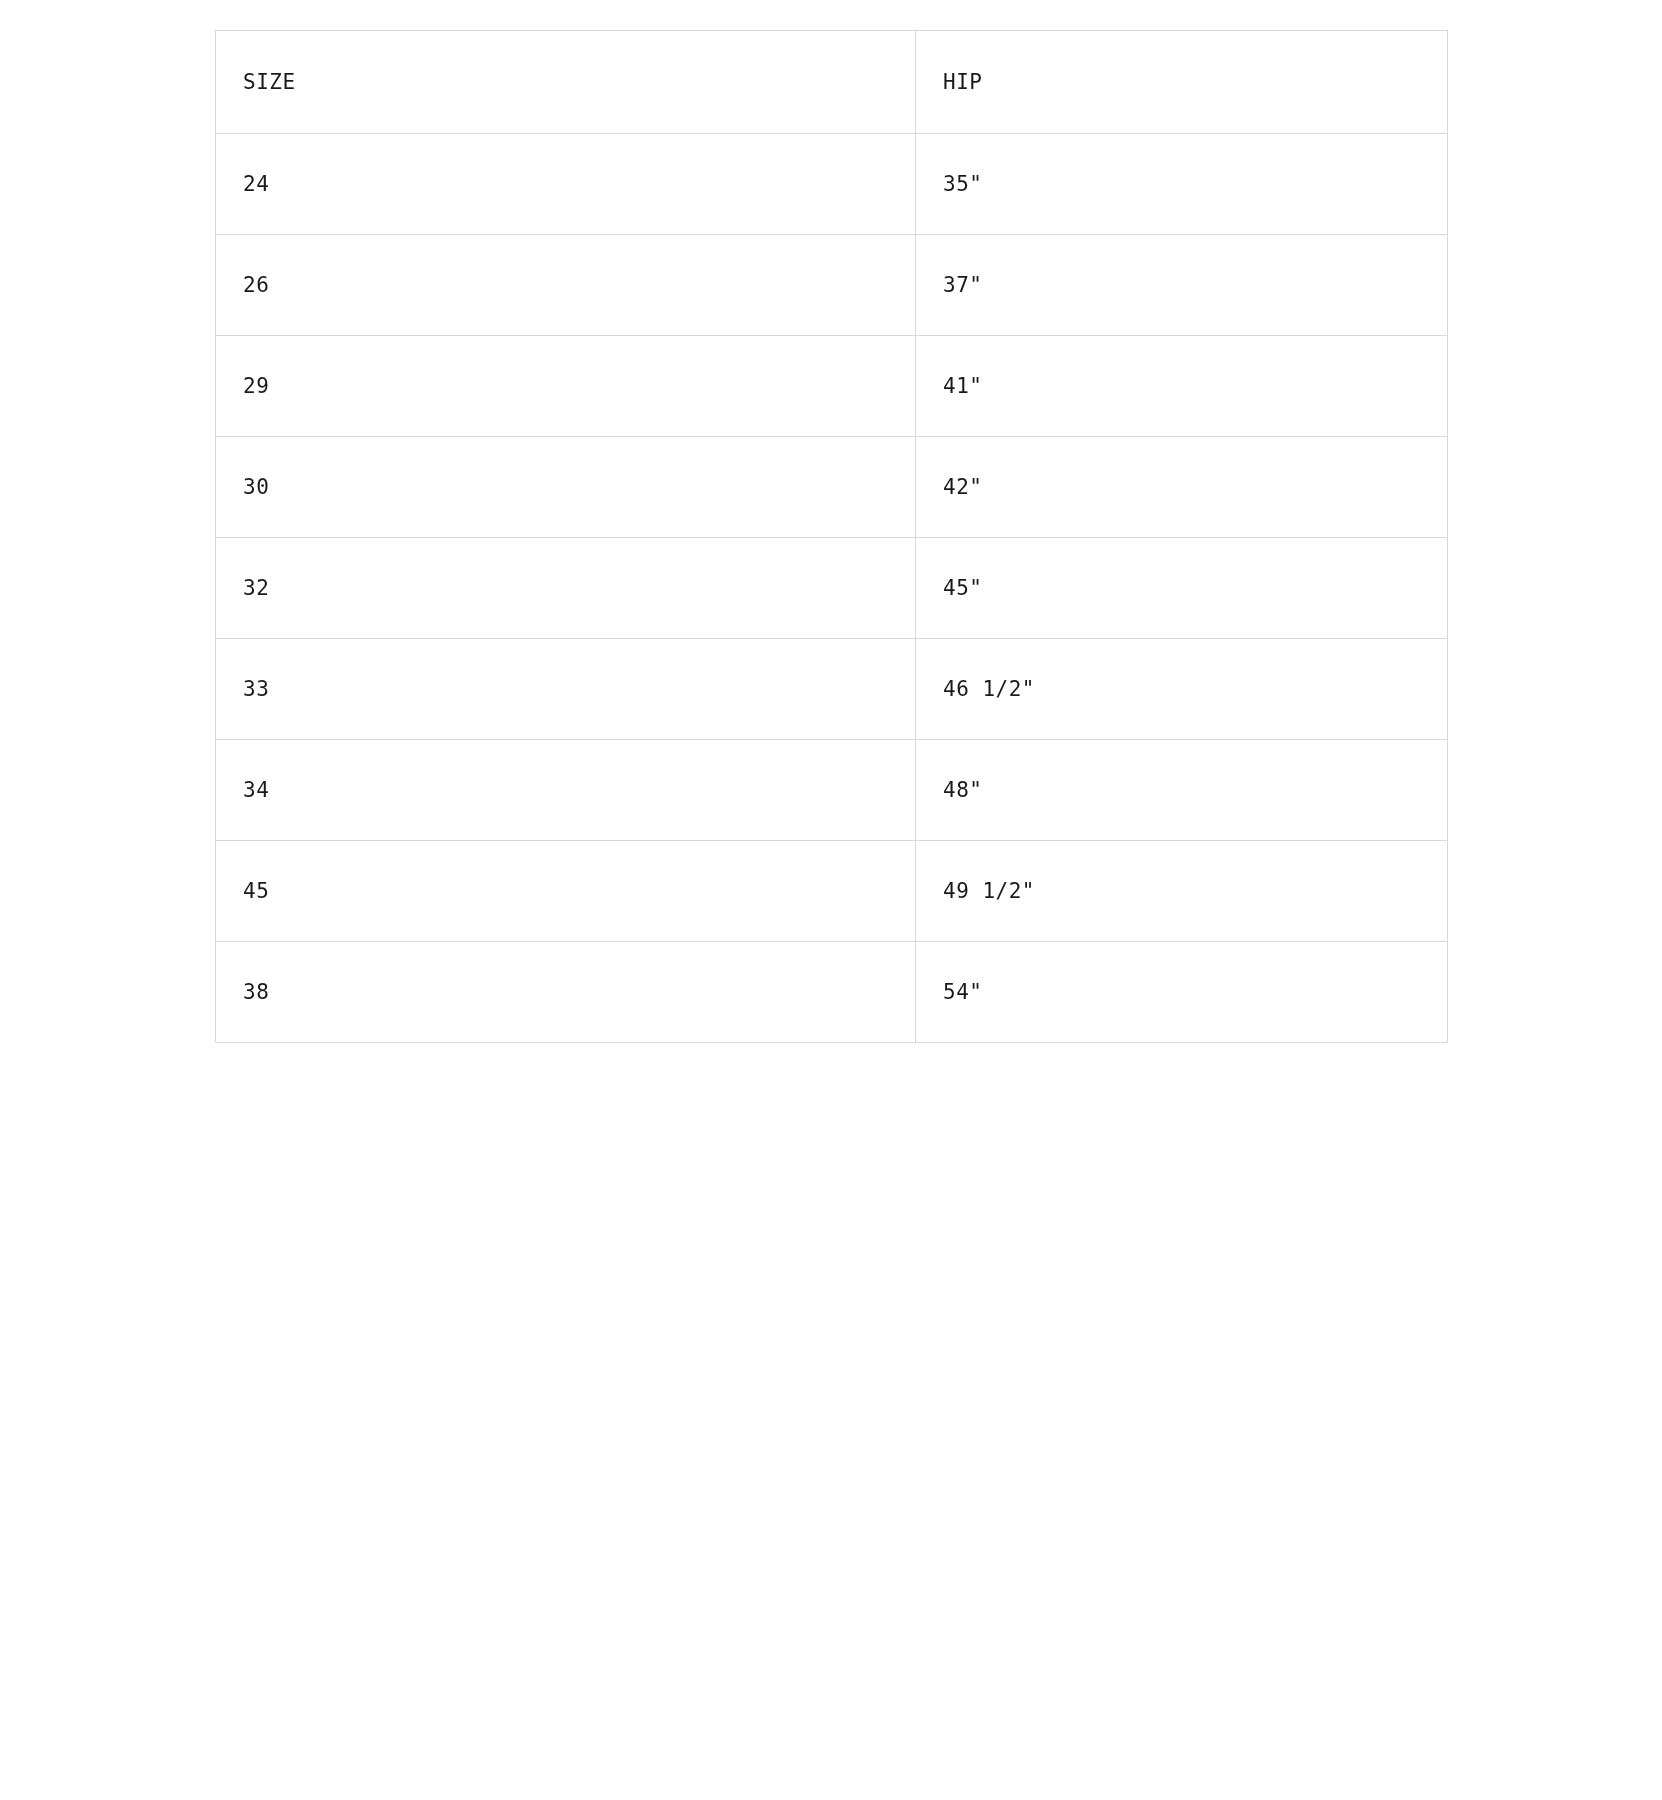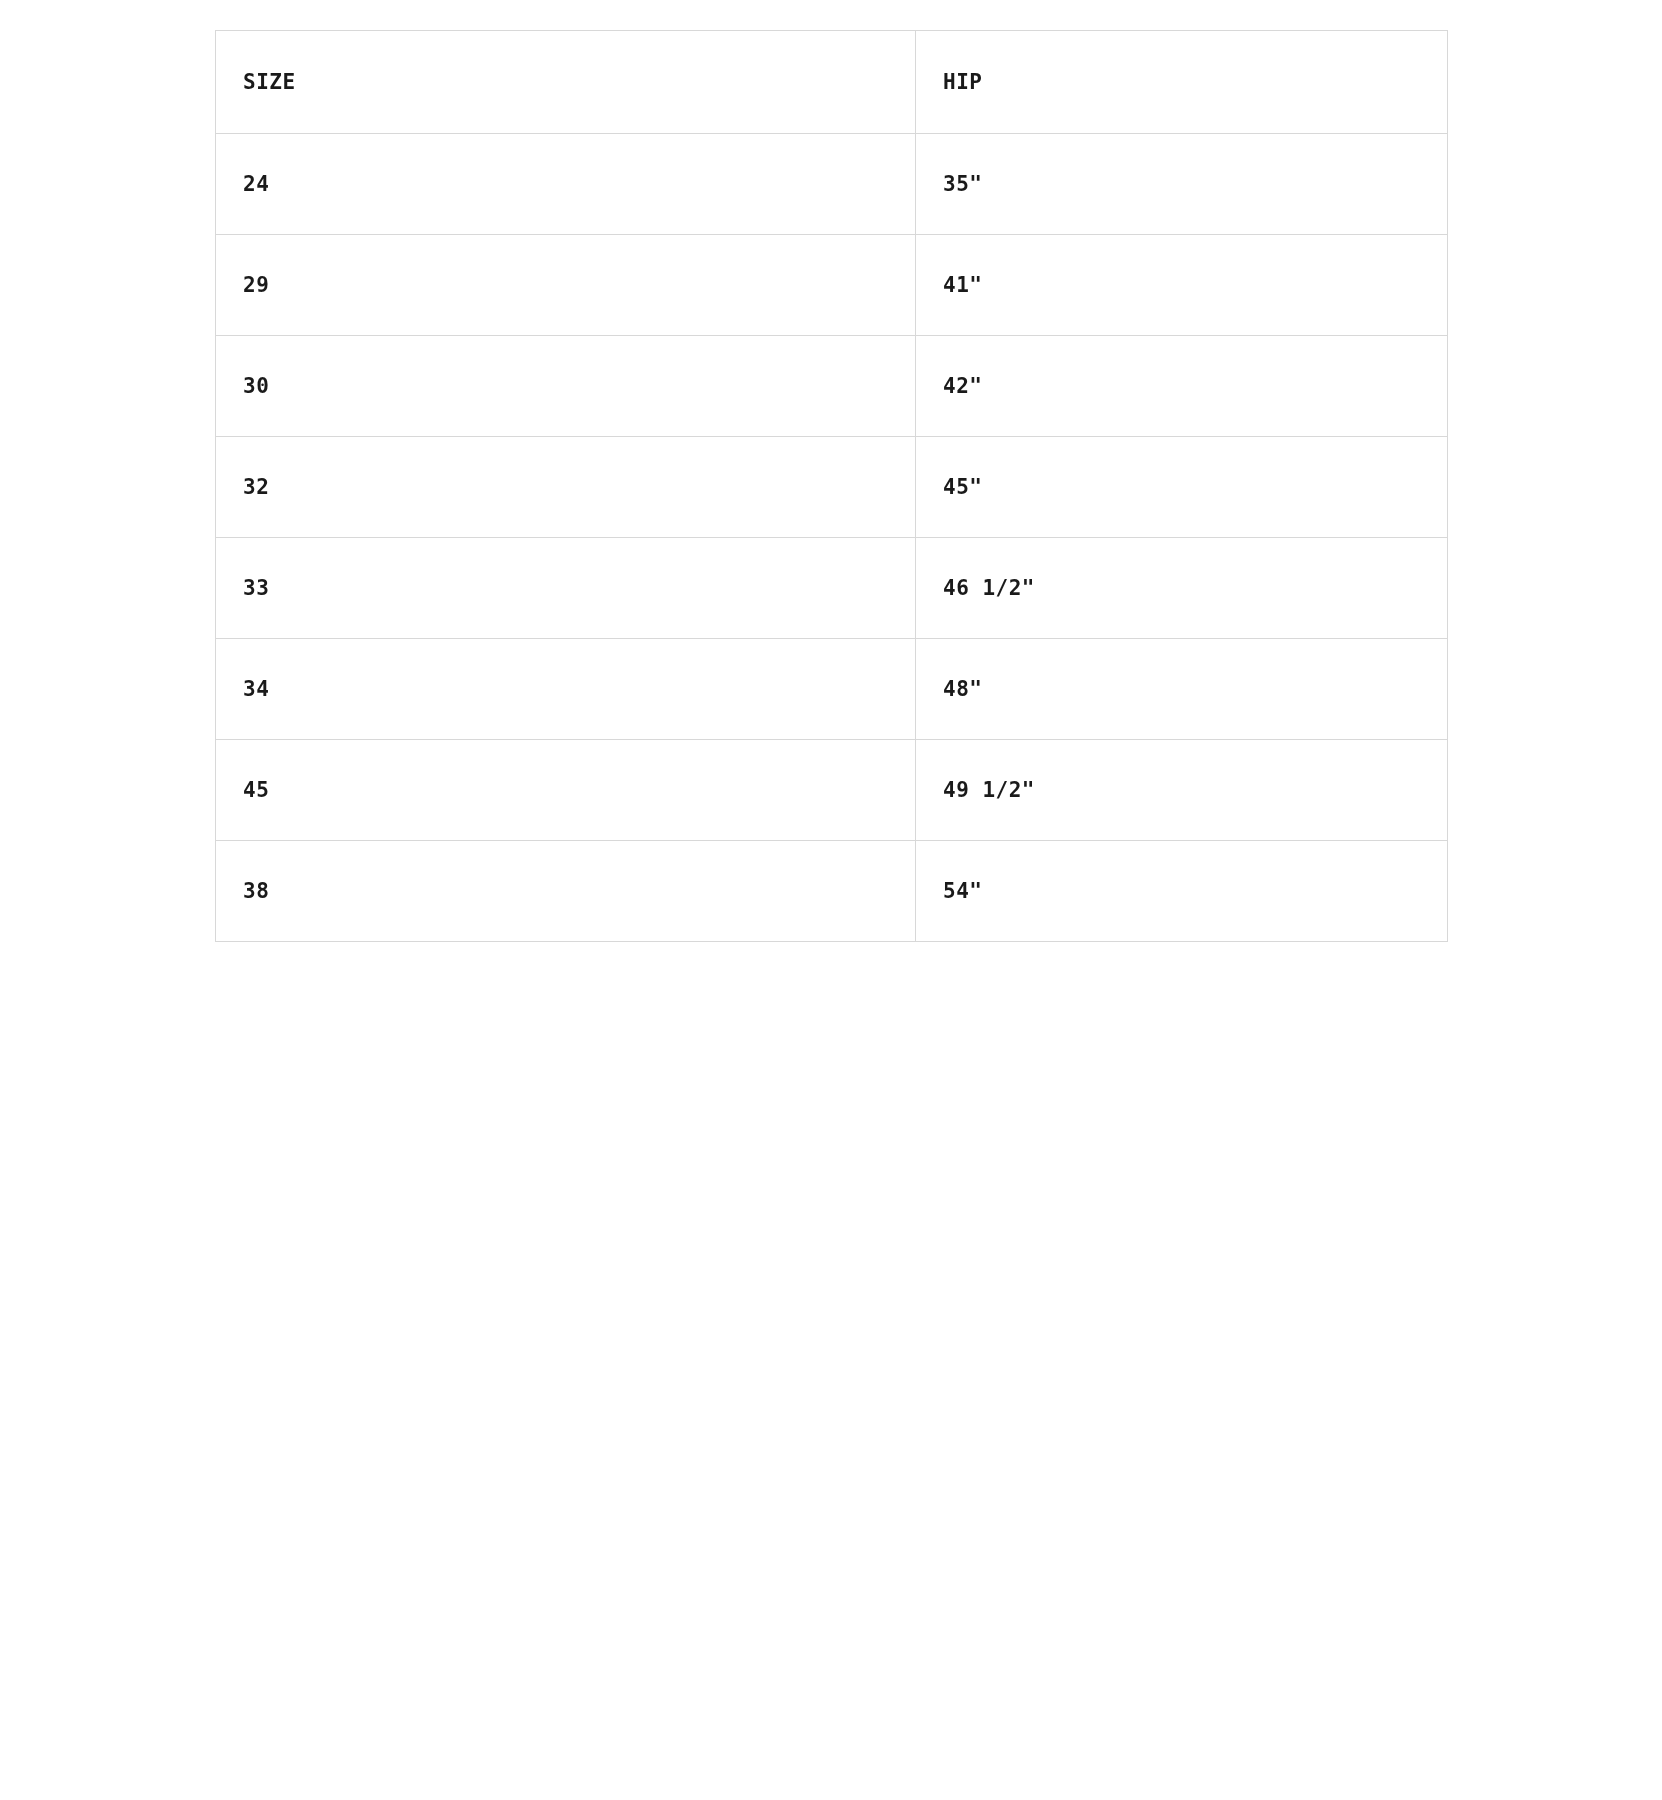--- a/index.html
+++ b/index.html
@@ -31,21 +31,21 @@
   }
   table.size-chart col.c-size { width: 700px; }
   table.size-chart col.c-hip  { width: 532px; }
 
   table.size-chart th,
   table.size-chart td {
     border: 1px solid #d8d8d8;
     text-align: left;
     vertical-align: middle;
     font-size: 21px;
-    font-weight: bold;
+    font-weight: normal;
     letter-spacing: 0.5px;
     padding: 0 0 0 27px;
     height: 100px;
     color: #1a1a1a;
     background: #ffffff;
   }
   table.size-chart thead th {
     height: 102px;
   }
 </style>
@@ -62,20 +62,24 @@
       <thead>
         <tr>
           <th>SIZE</th>
           <th>HIP</th>
         </tr>
       </thead>
       <tbody>
         <tr>
           <td>24</td>
           <td>35"</td>
+        </tr>
+        <tr>
+          <td>26</td>
+          <td>37"</td>
         </tr>
         <tr>
           <td>29</td>
           <td>41"</td>
         </tr>
         <tr>
           <td>30</td>
           <td>42"</td>
         </tr>
         <tr>

